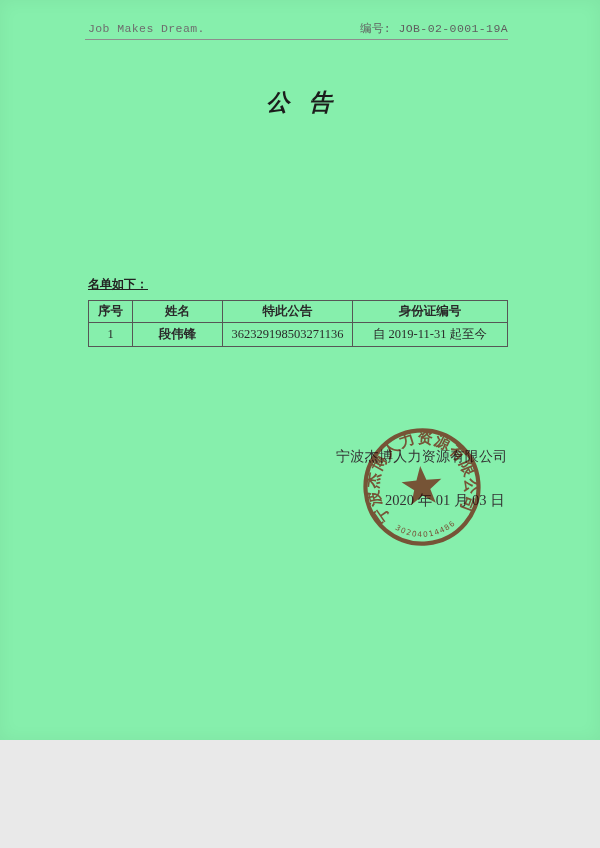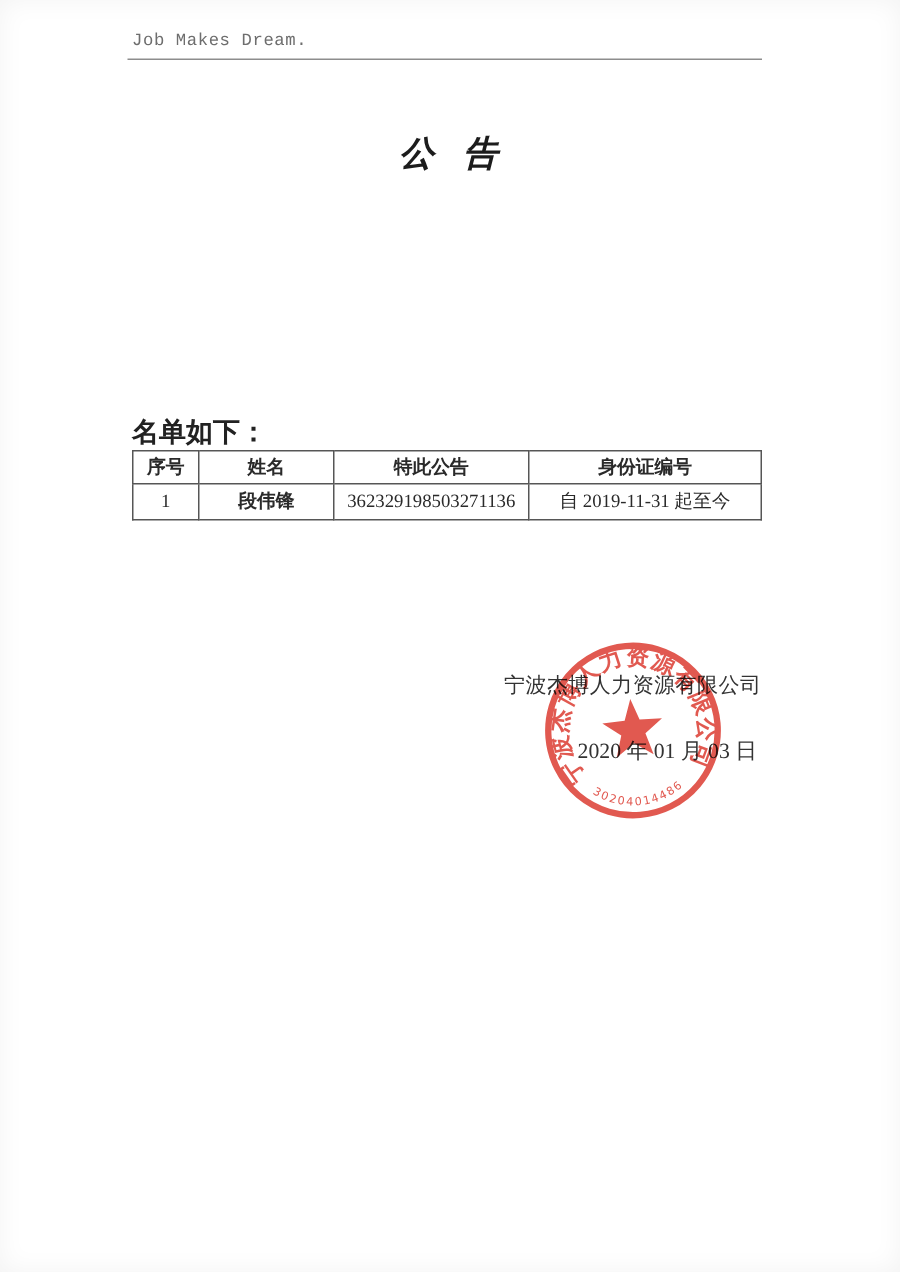--- a/index.html
+++ b/index.html
@@ -1,20 +1,20 @@
 <!DOCTYPE html>
 <html><head>
 <meta charset="utf-8">
 <style>
   html,body{margin:0;padding:0;background:#e9e9e9;}
   .page{
     position:relative;
-    width:600px;height:848px;
+    width:600px;height:740px;
     margin:0 auto;
-    background:#ffffff;
+    background:#86efac;
     box-shadow:inset 0 0 18px rgba(0,0,0,0.05);
     font-family:"Liberation Serif","DejaVu Serif",serif;
     color:#2b2b2b;
     overflow:hidden;
   }
   
   .hdr{
     position:absolute;top:21px;left:88px;width:420px;
     display:flex;justify-content:space-between;align-items:baseline;
     font-family:"Liberation Mono","DejaVu Sans Mono",monospace;
@@ -33,21 +33,21 @@
   }
   
   .body-text{
     position:absolute;top:150px;left:88px;width:418px;
     font-size:14.5px;line-height:31.5px;
     text-align:justify;text-indent:2em;color:#2d2d2d;margin:0;
   }
   
   .list-label{
     position:absolute;top:276px;left:88px;
-    font-size:18px;font-weight:bold;color:#222;
+    font-size:12px;font-weight:bold;color:#222;text-decoration:underline;
   }
   
   .roster{
     position:absolute;top:300px;left:88px;width:419px;
     border-collapse:collapse;table-layout:fixed;
     font-size:12.5px;color:#2a2a2a;padding-left:28px;
   }
   .roster th,.roster td{
     border:1px solid #565656;text-align:center;vertical-align:middle;
     padding:0;overflow:hidden;white-space:nowrap;
@@ -75,20 +75,21 @@
   .seal .ring-text{font-size:15.5px;font-weight:bold;font-family:"Liberation Serif","DejaVu Serif",serif;}
   .seal .serial-text{font-size:7.5px;letter-spacing:1.2px;font-family:"DejaVu Sans","Liberation Sans",sans-serif;}
 </style>
 </head>
 <body>
 
 <div class="page">
 
   <div class="hdr">
     <span class="slogan">Job Makes Dream.</span>
+    <span class="num"><span>编号:</span>&nbsp;<span>JOB-02-0001-19A</span></span>
   </div>
   <hr class="hdr-rule">
 
   <h1 class="title">公 告</h1>
 
 
   <div class="list-label">名单如下：</div>
 
   <table class="roster">
     <colgroup>

